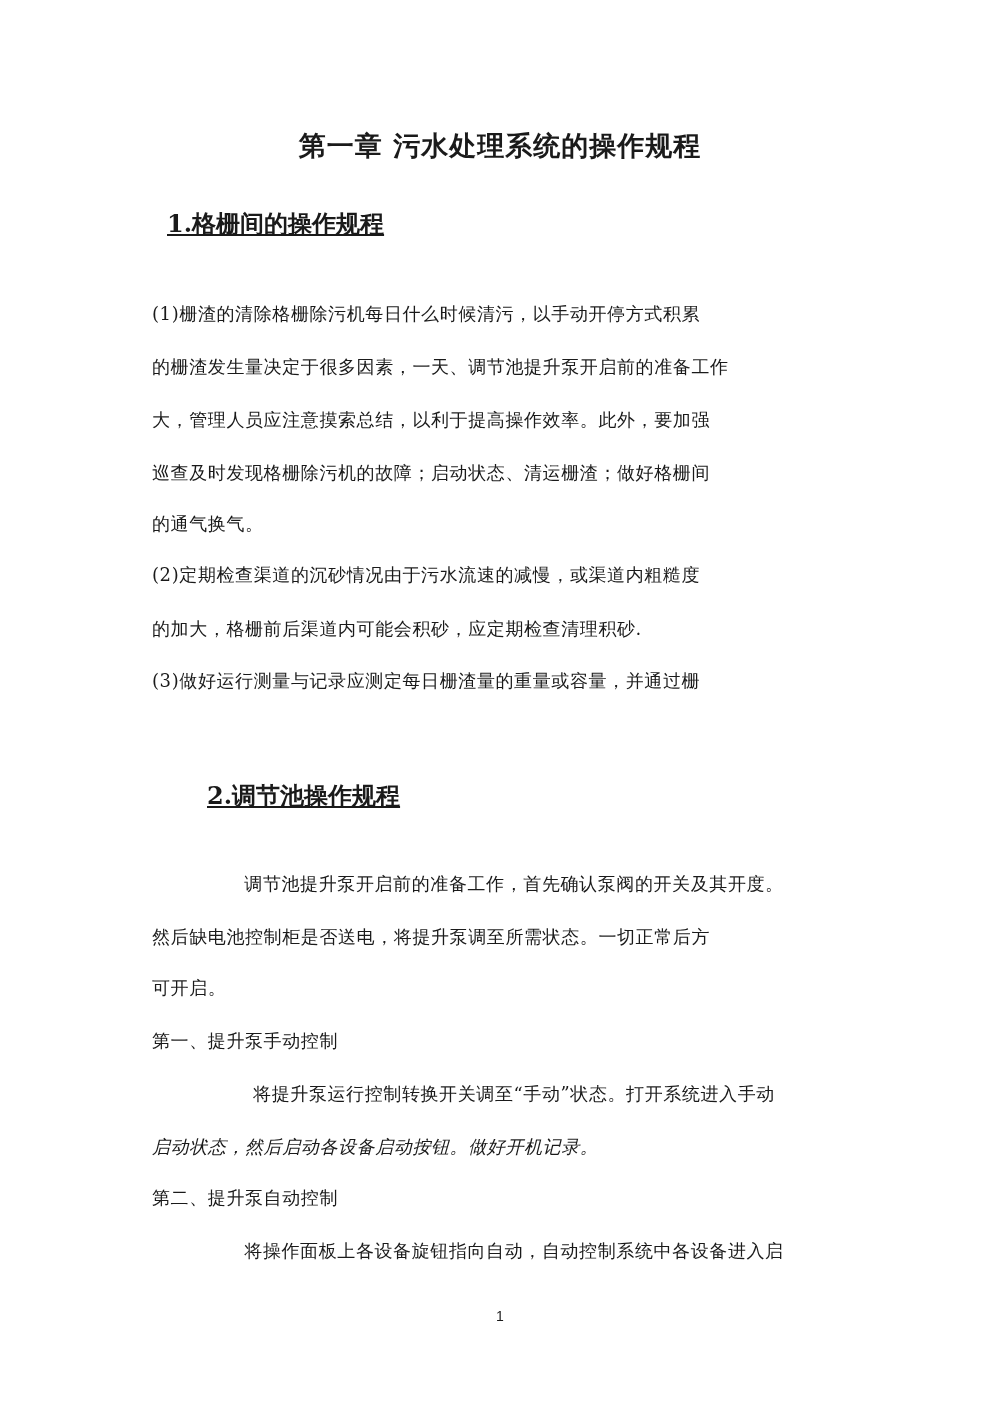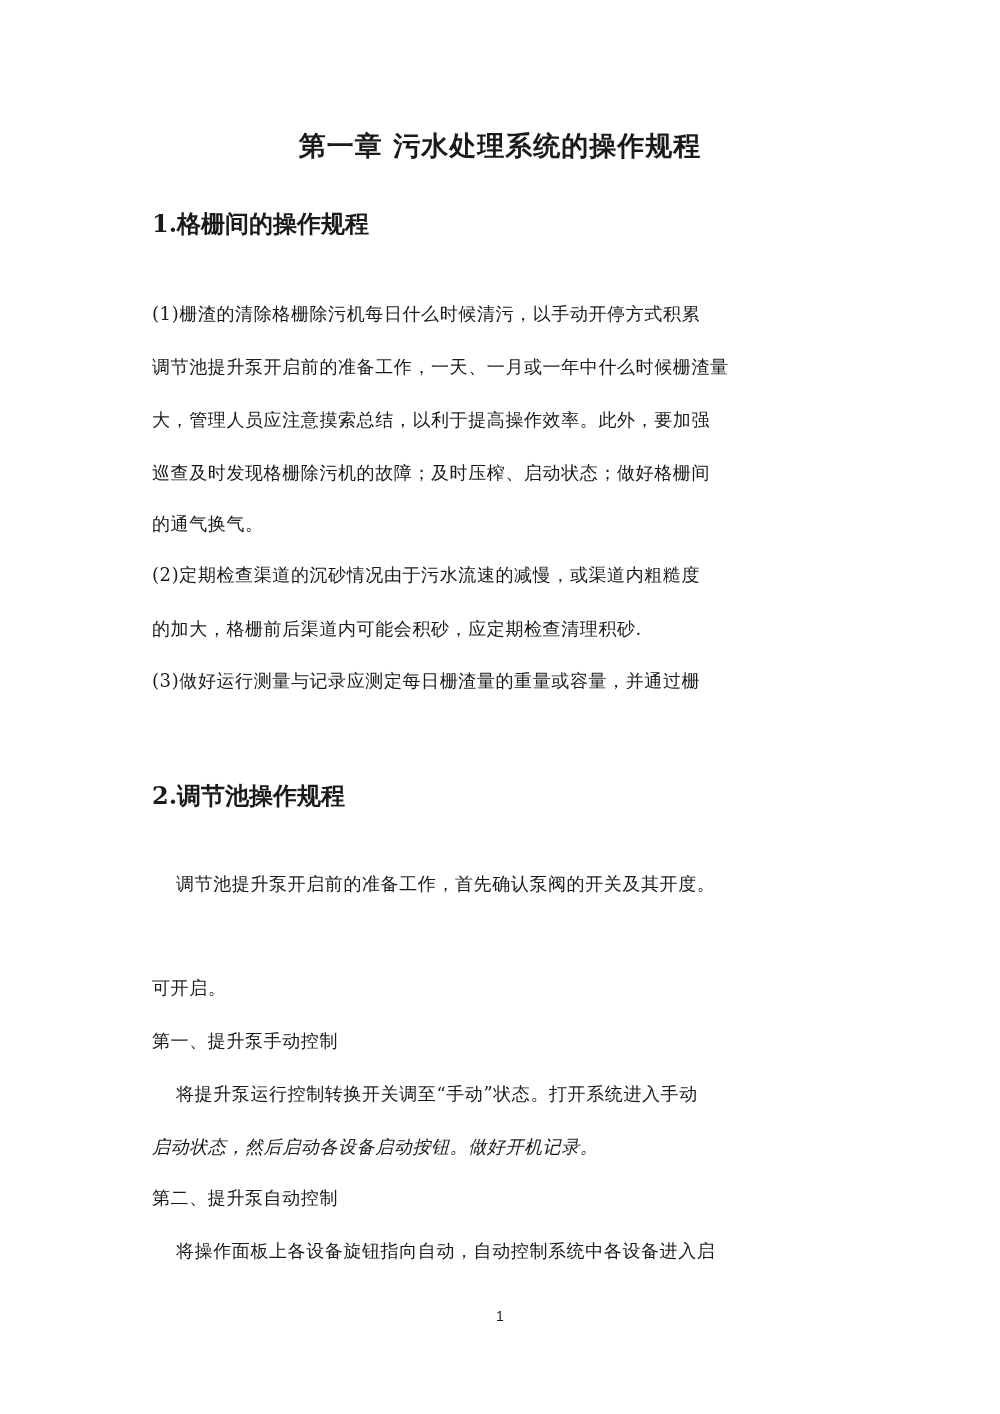--- a/index.html
+++ b/index.html
@@ -25,63 +25,65 @@
       position: absolute;
       left: 0; right: 0;
       top: 128px;
       text-align: center;
       font-size: 27px;
       font-weight: bold;
       letter-spacing: 1px;
     }
     .h2 {
       position: absolute;
-      left: 152px;
+      left: 167px;
       font-size: 24px;
       font-weight: bold;
+      text-decoration: underline;
     }
     .line {
       position: absolute;
       left: 152px;
       width: 700px;
       font-size: 18px;
       white-space: nowrap;
       letter-spacing: 0.6px;
       margin-top: 16px;
     }
-    .indent { left: 176px; }
+    .indent { left: 164px; text-align: center; }
     .page-num {
       position: absolute;
       left: 0; right: 0;
       top: 1308px;
       text-align: center;
       font-family: "Liberation Sans", sans-serif;
       font-size: 14px;
     }
   </style>
 </head>
 <body>
 
 <div class="page">
   <div class="title">第一章 污水处理系统的操作规程</div>
 
   <div class="h2" style="top:208px;">1.格栅间的操作规程</div>
 
   <div class="line" style="top:286px;">(1)栅渣的清除格栅除污机每日什么时候清污，以手动开停方式积累</div>
-  <div class="line" style="top:339px;">调节池提升泵开启前的准备工作，一天、一月或一年中什么时候栅渣量</div>
+  <div class="line" style="top:339px;">的栅渣发生量决定于很多因素，一天、调节池提升泵开启前的准备工作</div>
   <div class="line" style="top:392px;">大，管理人员应注意摸索总结，以利于提高操作效率。此外，要加强</div>
-  <div class="line" style="top:445px;">巡查及时发现格栅除污机的故障；及时压榨、启动状态；做好格栅间</div>
+  <div class="line" style="top:445px;">巡查及时发现格栅除污机的故障；启动状态、清运栅渣；做好格栅间</div>
   <div class="line" style="top:496px;">的通气换气。</div>
   <div class="line" style="top:547px;">(2)定期检查渠道的沉砂情况由于污水流速的减慢，或渠道内粗糙度</div>
   <div class="line" style="top:601px;">的加大，格栅前后渠道内可能会积砂，应定期检查清理积砂.</div>
   <div class="line" style="top:653px;">(3)做好运行测量与记录应测定每日栅渣量的重量或容量，并通过栅</div>
 
-  <div class="h2" style="top:780px;">2.调节池操作规程</div>
+  <div class="h2" style="top:780px;margin-left:40px;">2.调节池操作规程</div>
 
   <div class="line indent" style="top:856px;">调节池提升泵开启前的准备工作，首先确认泵阀的开关及其开度。</div>
+  <div class="line" style="top:909px;">然后缺电池控制柜是否送电，将提升泵调至所需状态。一切正常后方</div>
   <div class="line" style="top:960px;">可开启。</div>
   <div class="line" style="top:1013px;">第一、提升泵手动控制</div>
   <div class="line indent" style="top:1066px;">将提升泵运行控制转换开关调至“手动”状态。打开系统进入手动</div>
   <div class="line" style="top:1119px;font-style:italic;">启动状态，然后启动各设备启动按钮。做好开机记录。</div>
   <div class="line" style="top:1170px;">第二、提升泵自动控制</div>
   <div class="line indent" style="top:1223px;">将操作面板上各设备旋钮指向自动，自动控制系统中各设备进入启</div>
 
   <div class="page-num">1</div>
 </div>
 

